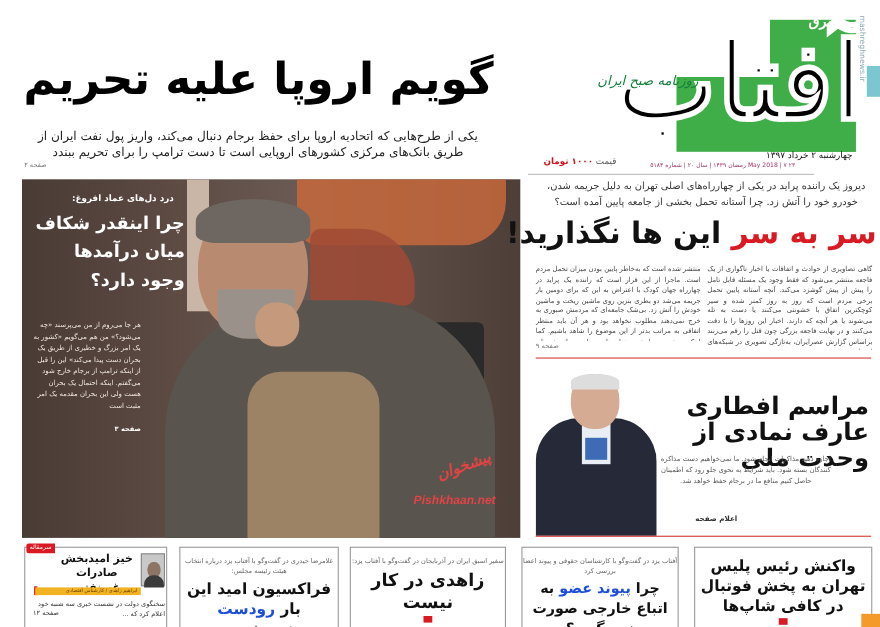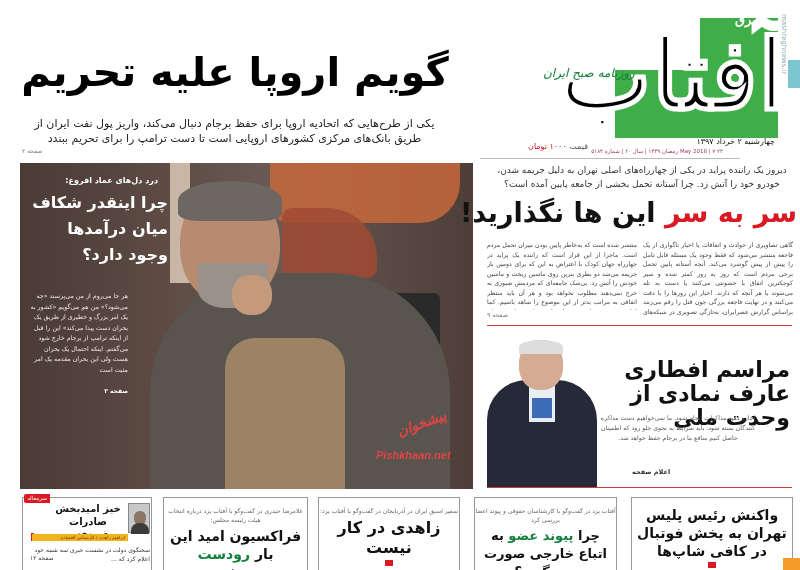--- a/index.html
+++ b/index.html
@@ -8,21 +8,21 @@
 
   
   .mast-green { position: absolute; left: 700px; top: 18px; width: 78px; height: 120px; background: #3fae49; }
   .mast-green2 { position: absolute; left: 615px; top: 70px; width: 163px; height: 68px; background: #3fae49; }
   .logo-text { position: absolute; left: 495px; top: 0px; width: 290px; height: 150px; font-family: "DejaVu Serif", serif; font-weight: bold; font-size: 98px; line-height: 150px; color: #000; text-align: right; letter-spacing: -2px; -webkit-text-stroke: 2px #fff; }
   .logo-small { position: absolute; left: 735px; top: 12px; font-size: 13px; font-weight: bold; color: #fff; font-family: "DejaVu Serif", serif; }
   .tagline { position: absolute; left: 543px; top: 66px; font-size: 12px; font-family: "DejaVu Serif", serif; font-style: italic; color: #15803d; }
   .date-line { position: absolute; left: 595px; top: 137px; width: 180px; font-size: 8px; color: #111; white-space: nowrap; text-align: right; }
   .issue-line { position: absolute; left: 593px; top: 148px; width: 130px; font-size: 5.5px; color: #a0356a; white-space: nowrap; text-align: left; direction: rtl; }
   .price { position: absolute; left: 494px; top: 142px; font-size: 8px; color: #555; white-space: nowrap; }
-  .price b { color: #d0121b; font-weight: normal; margin-left: 34px; }
+  .price b { color: #d0121b; font-weight: bold; }
   .header-rule { position: absolute; left: 480px; top: 158px; width: 260px; height: 1px; background: #bbb; }
   .vert-tab { position: absolute; left: 788px; top: 60px; width: 12px; height: 28px; background: #7cc6cf; }
   .vert-credit { position: absolute; left: 778px; top: 14px; width: 10px; height: 110px; font-size: 7px; color: #8aaab0; writing-mode: vertical-rl; white-space: nowrap; overflow: hidden; direction: ltr; }
 
   
   .main-head { position: absolute; left: 20px; top: 42px; width: 430px; font-size: 40px; font-weight: bold; line-height: 60px; text-align: center; color: #000; letter-spacing: -1px; }
   .main-lead { position: absolute; left: 22px; top: 116px; width: 425px; font-size: 11px; line-height: 15px; text-align: center; color: #222; }
   .main-page { position: absolute; left: 22px; top: 147px; font-size: 6px; color: #777; }
 
   
@@ -60,21 +60,21 @@
   .aref-photo .hair2 { position: absolute; left: 32px; top: 0px; width: 44px; height: 14px; background: #ddd; border-radius: 50% 50% 0 0; }
   .aref-head { position: absolute; left: 600px; top: 358px; width: 190px; font-size: 22px; font-weight: bold; line-height: 24px; text-align: right; color: #111; }
   .aref-text { position: absolute; left: 598px; top: 413px; width: 160px; font-size: 6.2px; line-height: 10px; text-align: center; color: #555; }
   .aref-page { position: absolute; left: 632px; top: 468px; font-size: 6.5px; color: #333; font-weight: bold; }
 
   
   .bottom-rule { position: absolute; left: 487px; top: 487px; width: 305px; height: 1px; background: #d23a3a; }
   .box { position: absolute; top: 497px; height: 80px; border: 1px solid #999; background: #fff; }
   .box .kicker { font-size: 6px; line-height: 9px; color: #666; text-align: center; margin-top: 8px; }
   .box .title { font-size: 14px; font-weight: bold; line-height: 18px; text-align: center; color: #111; margin-top: 3px; }
-  .box .title .red { color: #15803d; }
+  .box .title .red { color: #1d4ed8; }
   .box .pagebox { display: block; width: 8px; height: 6px; background: #d91a22; margin: 2px auto 0; }
 
   .editorial { position: absolute; left: 22px; top: 497px; width: 130px; height: 80px; border: 1px solid #999; background: #fff; }
   .ed-tag { position: absolute; left: 24px; top: 494px; width: 26px; height: 9px; background: #d91a22; color: #fff; font-size: 5.5px; line-height: 9px; text-align: center; border-radius: 2px 0 0 2px; }
   .ed-photo { position: absolute; left: 128px; top: 503px; width: 22px; height: 30px; background: #c8c8c8; border: 1px solid #888; }
   .ed-photo .f { position: absolute; left: 5px; top: 7px; width: 12px; height: 14px; background: #8c7565; border-radius: 45%; }
   .ed-photo .s { position: absolute; left: 2px; top: 19px; width: 18px; height: 11px; background: #3b3b3b; border-radius: 8px 8px 0 0; }
   .ed-title { position: absolute; left: 48px; top: 502px; width: 80px; font-size: 10px; font-weight: bold; line-height: 13px; text-align: center; color: #111; }
   .ed-bar { position: absolute; left: 32px; top: 534px; width: 96px; height: 7px; background: #f2b323; font-size: 4.5px; line-height: 7px; color: #6a3e00; padding-right: 3px; }
   .ed-bar-red { position: absolute; left: 31px; top: 533px; width: 3px; height: 8px; background: #d91a22; }

